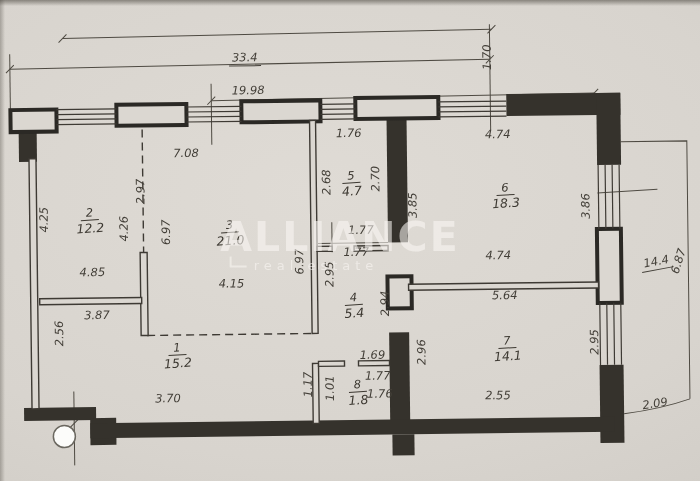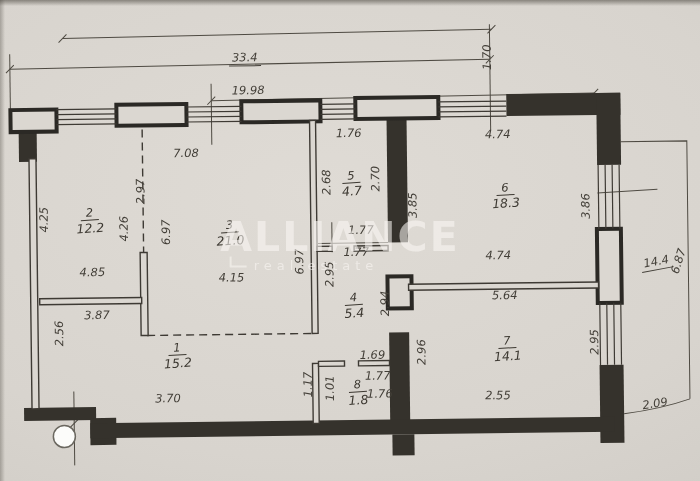--- a/index.html
+++ b/index.html
@@ -171,21 +171,21 @@
     <div class="dim v" style="left:413px;top:206px">3.85</div>
     <div class="dim" style="left:499px;top:136px">4.74</div>
     <div class="dim v" style="left:586px;top:209px">3.86</div>
     <div class="dim" style="left:361px;top:230px">1.77</div>
     <div class="dim" style="left:356px;top:252px">1.77</div>
     <div class="dim v" style="left:299px;top:261px">6.97</div>
     <div class="dim v" style="left:329px;top:274px">2.95</div>
     <div class="dim v" style="left:384px;top:304px">2.94</div>
     <div class="dim" style="left:92px;top:269px">4.85</div>
     <div class="dim" style="left:96px;top:312px">3.87</div>
-    <div class="dim" style="left:231px;top:276px">4.15</div>
+    <div class="dim" style="left:231px;top:282px">4.15</div>
     <div class="dim" style="left:498px;top:257px">4.74</div>
     <div class="dim" style="left:504px;top:297px">5.64</div>
     <div class="dim v" style="left:58px;top:330px">2.56</div>
     <div class="dim v" style="left:420px;top:353px">2.96</div>
     <div class="dim v" style="left:593px;top:345px">2.95</div>
     <div class="dim u" style="left:656px;top:266px;transform:translate(-50%,-50%) rotate(-10deg)">14.4</div>
     <div class="dim" style="left:678px;top:265px;transform:translate(-50%,-50%) rotate(-72deg)">6.87</div>
     <div class="dim" style="left:371px;top:355px">1.69</div>
     <div class="dim" style="left:376px;top:376px">1.77</div>
     <div class="dim" style="left:378px;top:394px">1.76</div>

